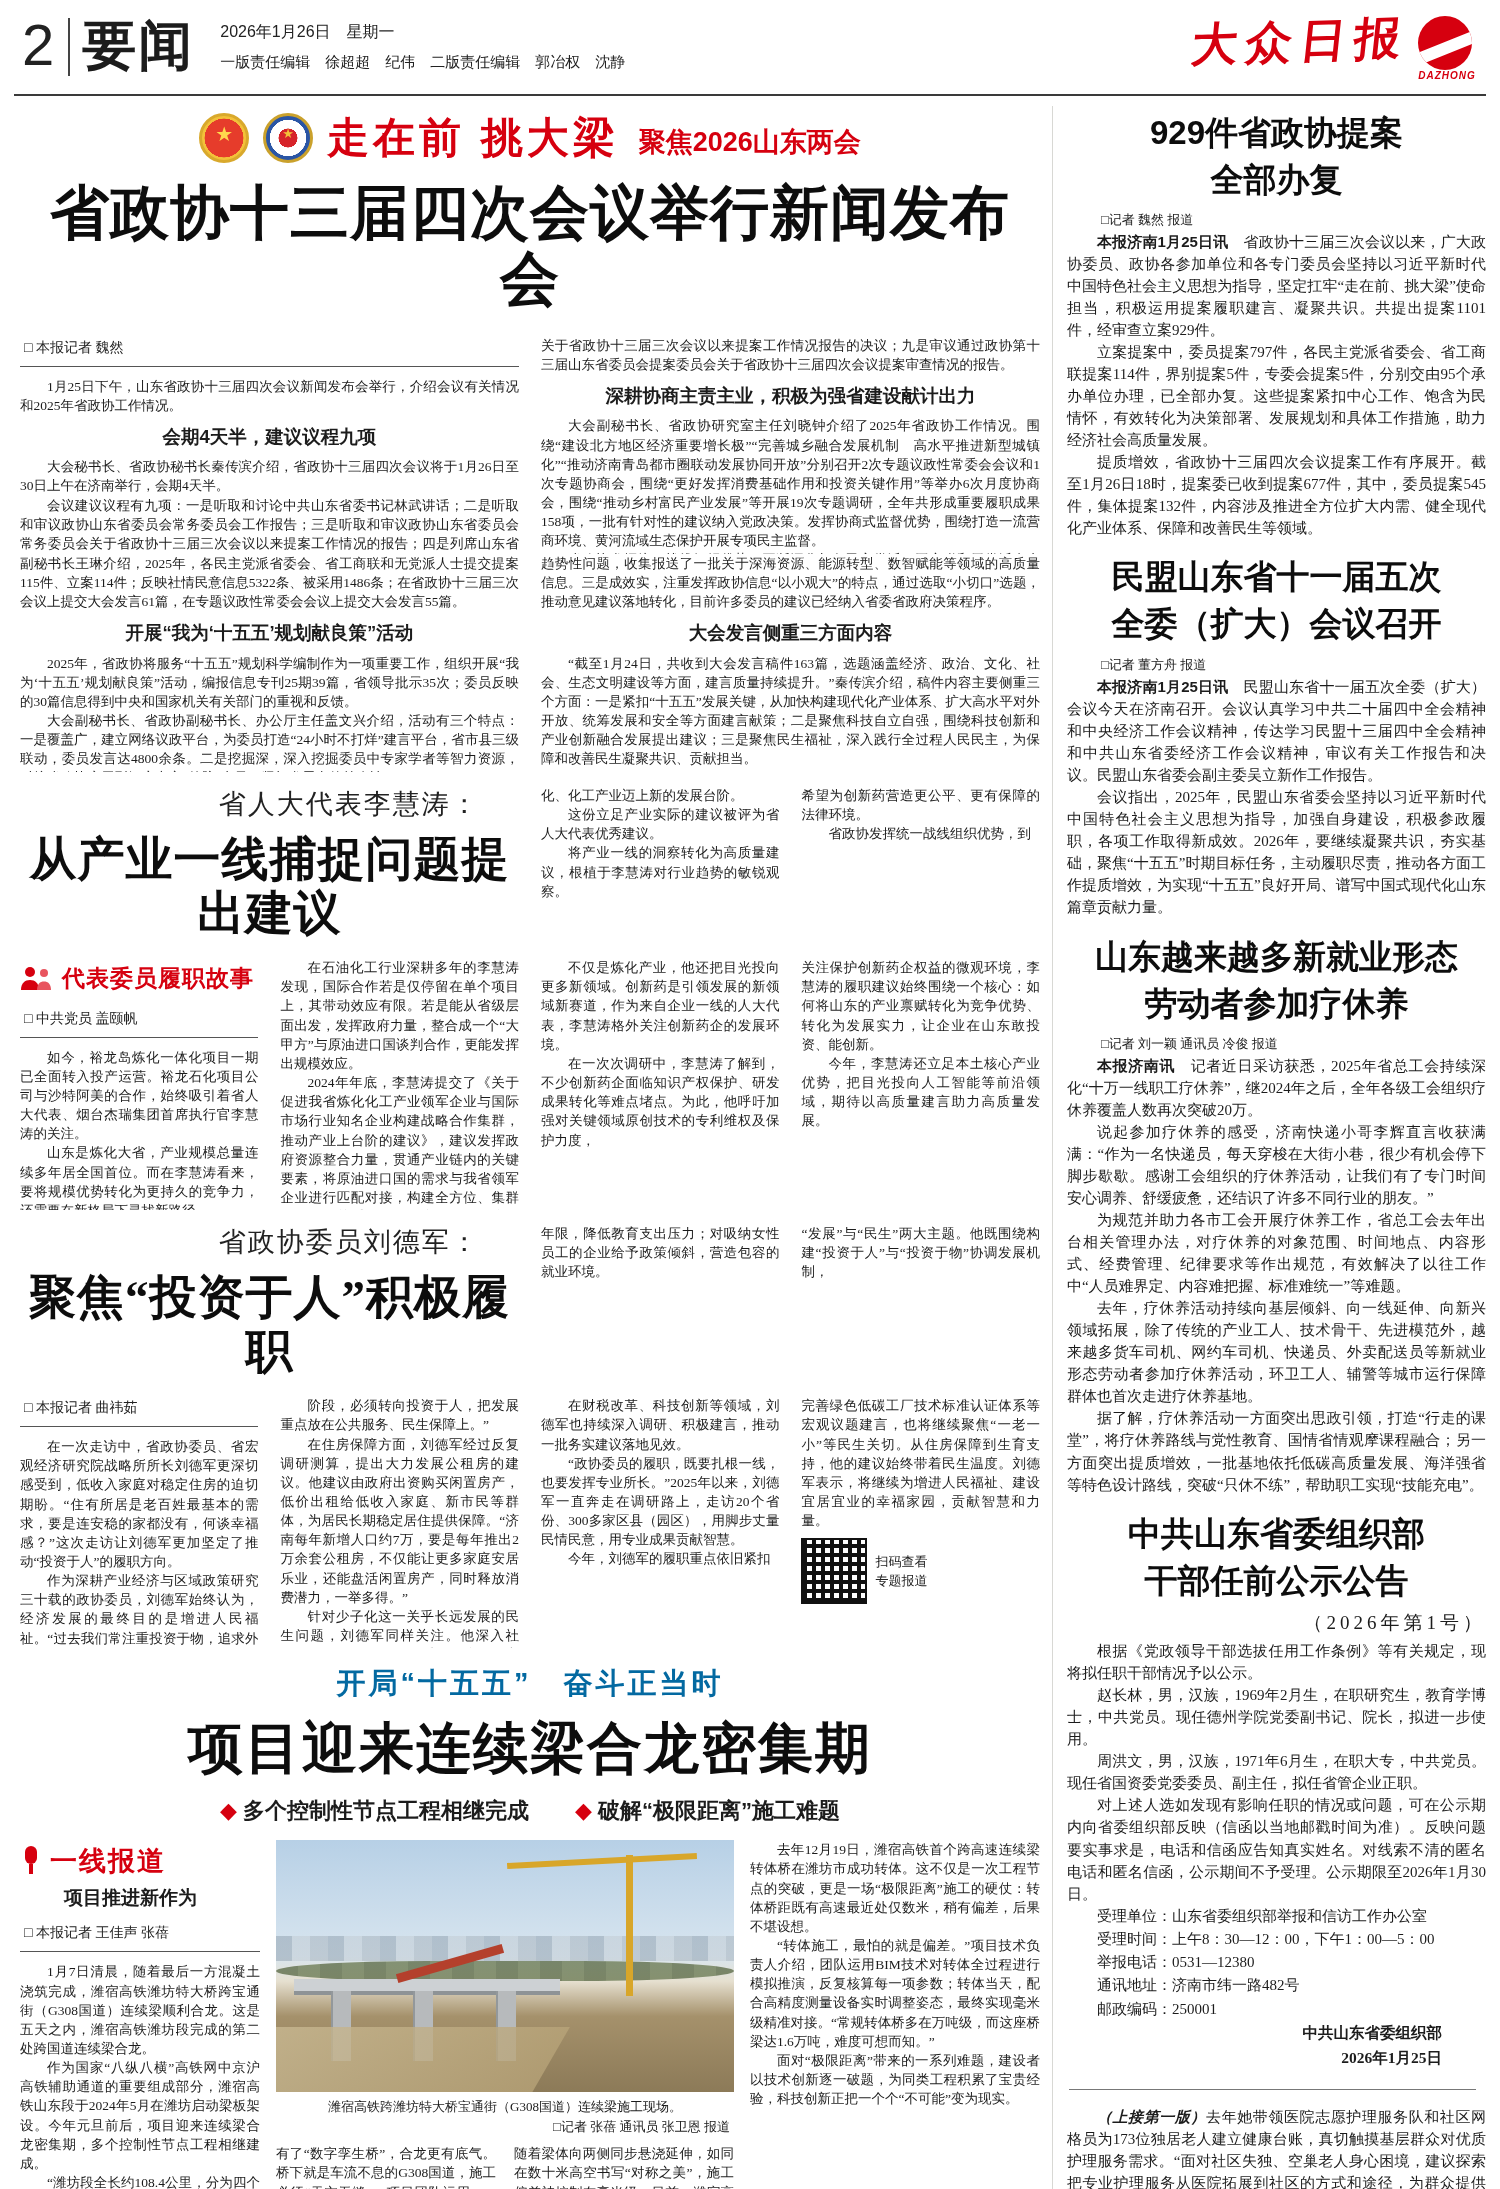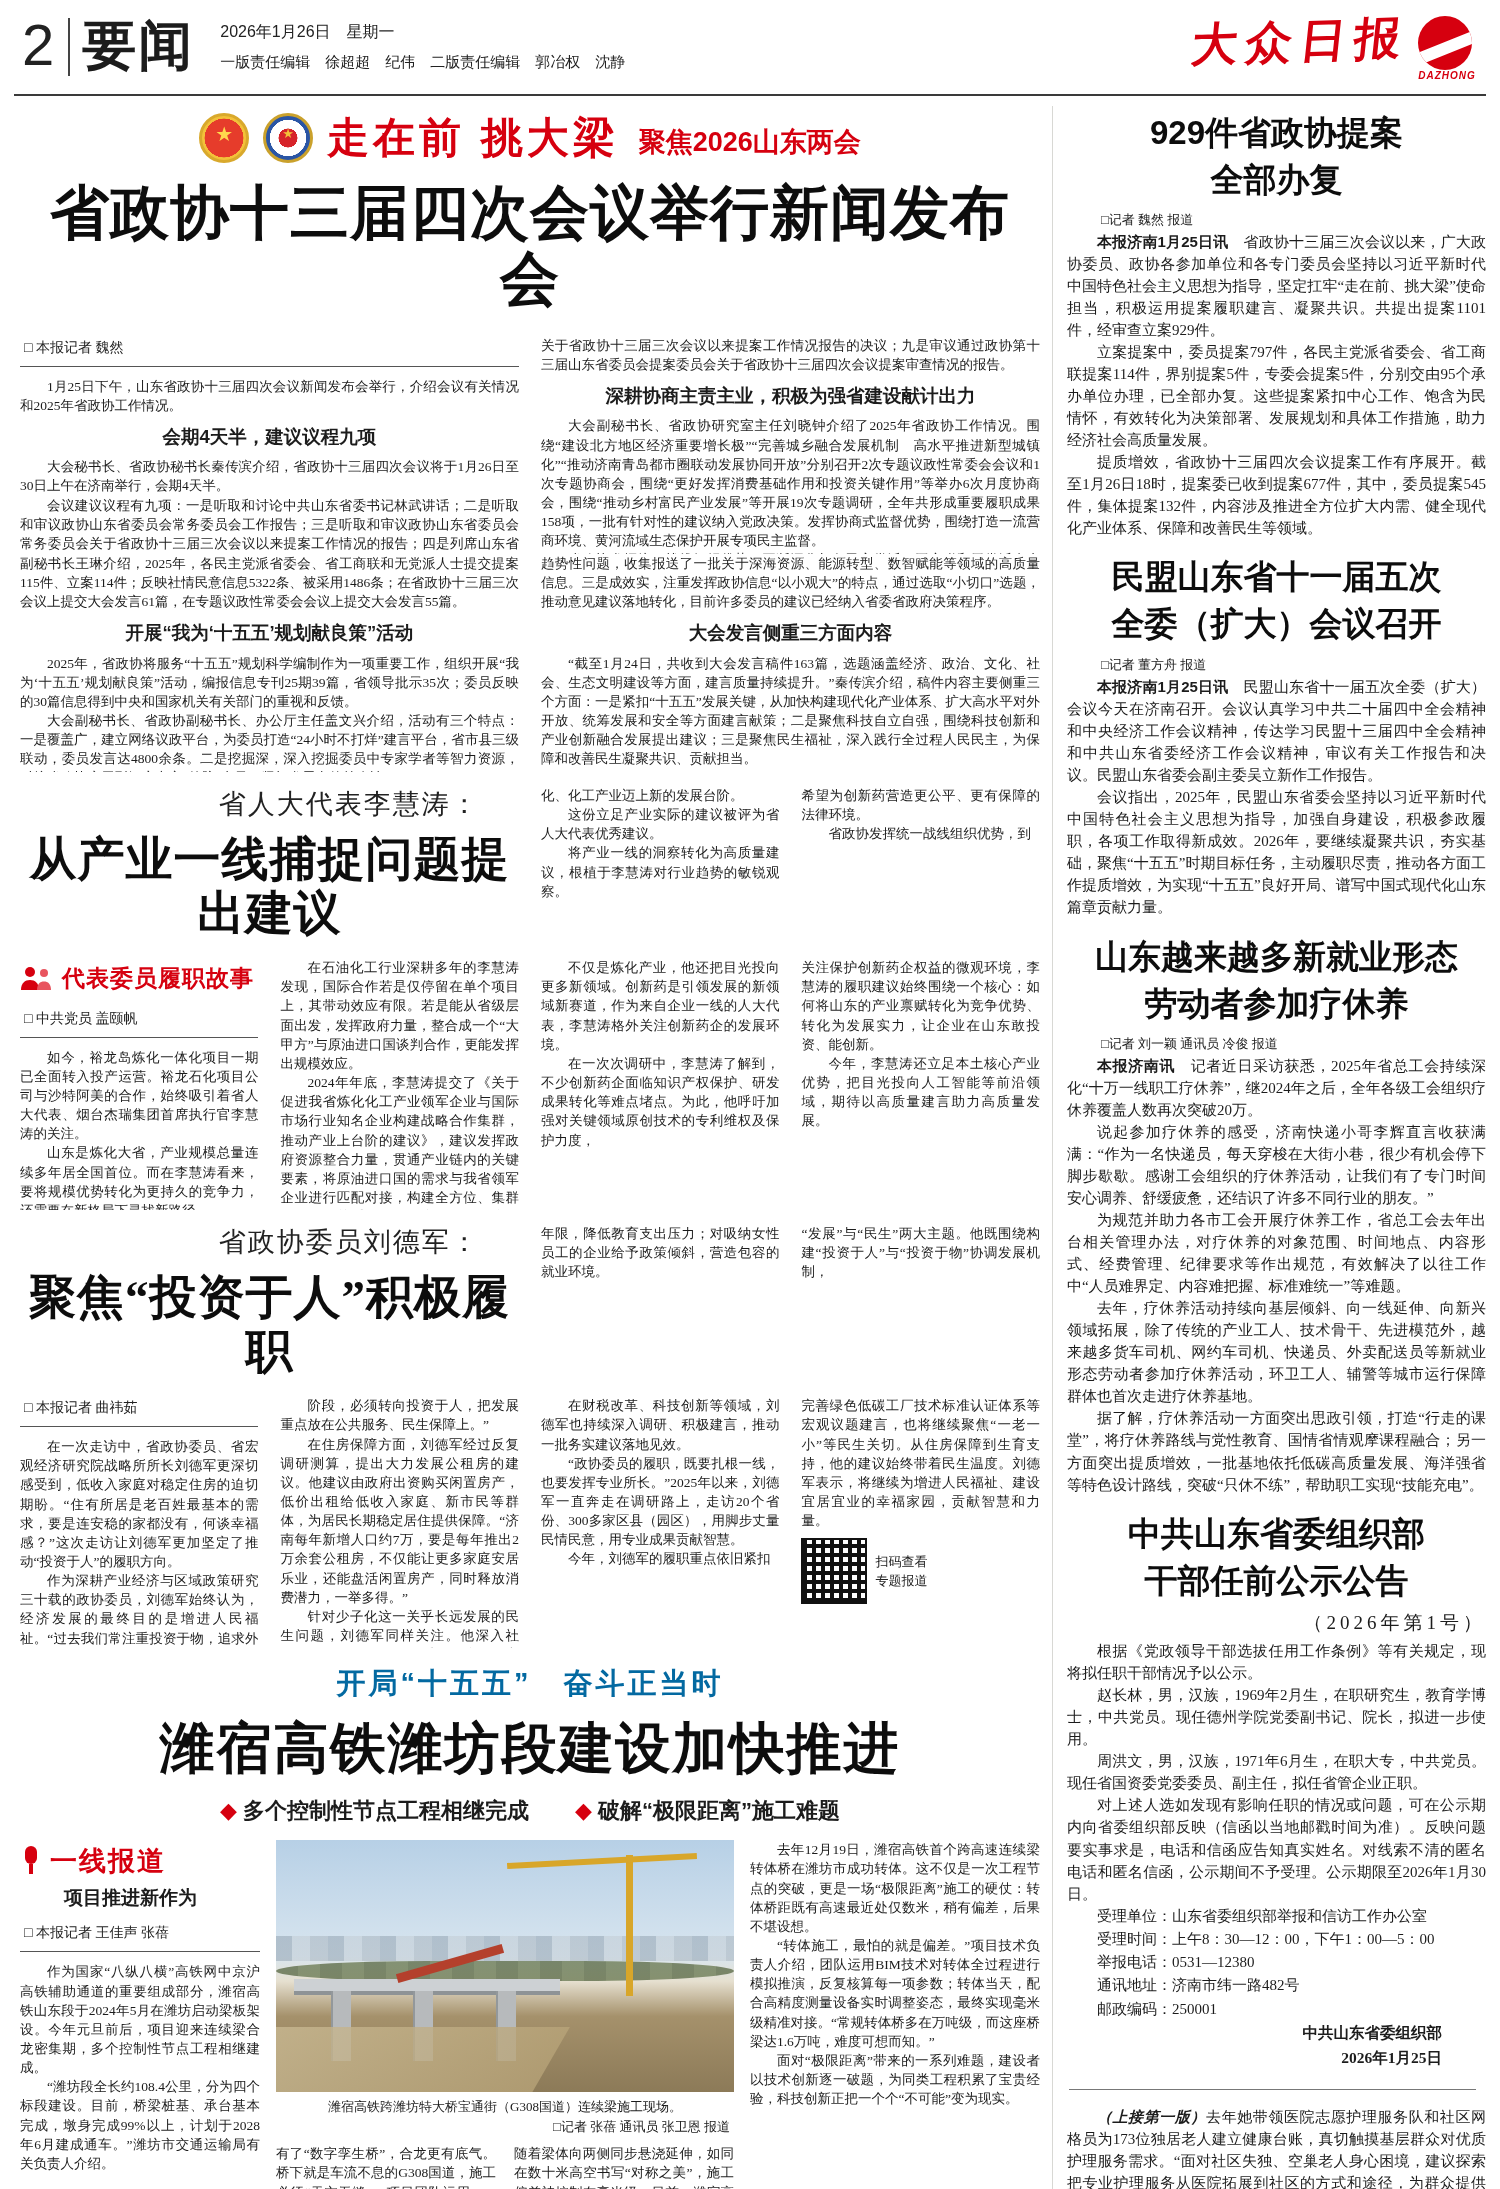--- a/index.html
+++ b/index.html
@@ -279,36 +279,37 @@
                 <div>扫码查看</div>
                 <div>专题报道</div>
               </div>
             </div>
           </div>
         </div>
       </article>
 
       <article class="btm">
         <div class="btmkicker">开局“十五五”　奋斗正当时</div>
-        <h2 class="btmhl">潍宿高铁潍坊段建设加快推进</h2>
+        <h2 class="btmhl">项目迎来连续梁合龙密集期</h2>
         <div class="bullets sans">
           <span><span class="diamond">◆</span><span>多个控制性节点工程相继完成</span></span>
           <span><span class="diamond">◆</span><span>破解“极限距离”施工难题</span></span>
         </div>
         <div class="btmgrid">
           <div class="bodycol tallcol">
             <div class="linebox">
               <div class="lb-top">
                 <div class="mic"></div>
                 <span class="lb-title">一线报道</span>
               </div>
               <div class="lb-sub">项目推进新作为</div>
             </div>
             <div class="byline">□ 本报记者 王佳声 张蓓</div>
             <div>
+                <p>1月7日清晨，随着最后一方混凝土浇筑完成，潍宿高铁潍坊特大桥跨宝通街（G308国道）连续梁顺利合龙。这是五天之内，潍宿高铁潍坊段完成的第二处跨国道连续梁合龙。</p>
                 <p>作为国家“八纵八横”高铁网中京沪高铁辅助通道的重要组成部分，潍宿高铁山东段于2024年5月在潍坊启动梁板架设。今年元旦前后，项目迎来连续梁合龙密集期，多个控制性节点工程相继建成。</p>
                 <p>“潍坊段全长约108.4公里，分为四个标段建设。目前，桥梁桩基、承台基本完成，墩身完成99%以上，计划于2028年6月建成通车。”潍坊市交通运输局有关负责人介绍。</p>
               </div>
           </div>
           <div>
             <div class="photo">
               <div class="ph-city"></div>
               <div class="ph-trees"></div>
               <div class="ph-deck"></div>
               <div class="ph-pier" style="left:12%"></div>

